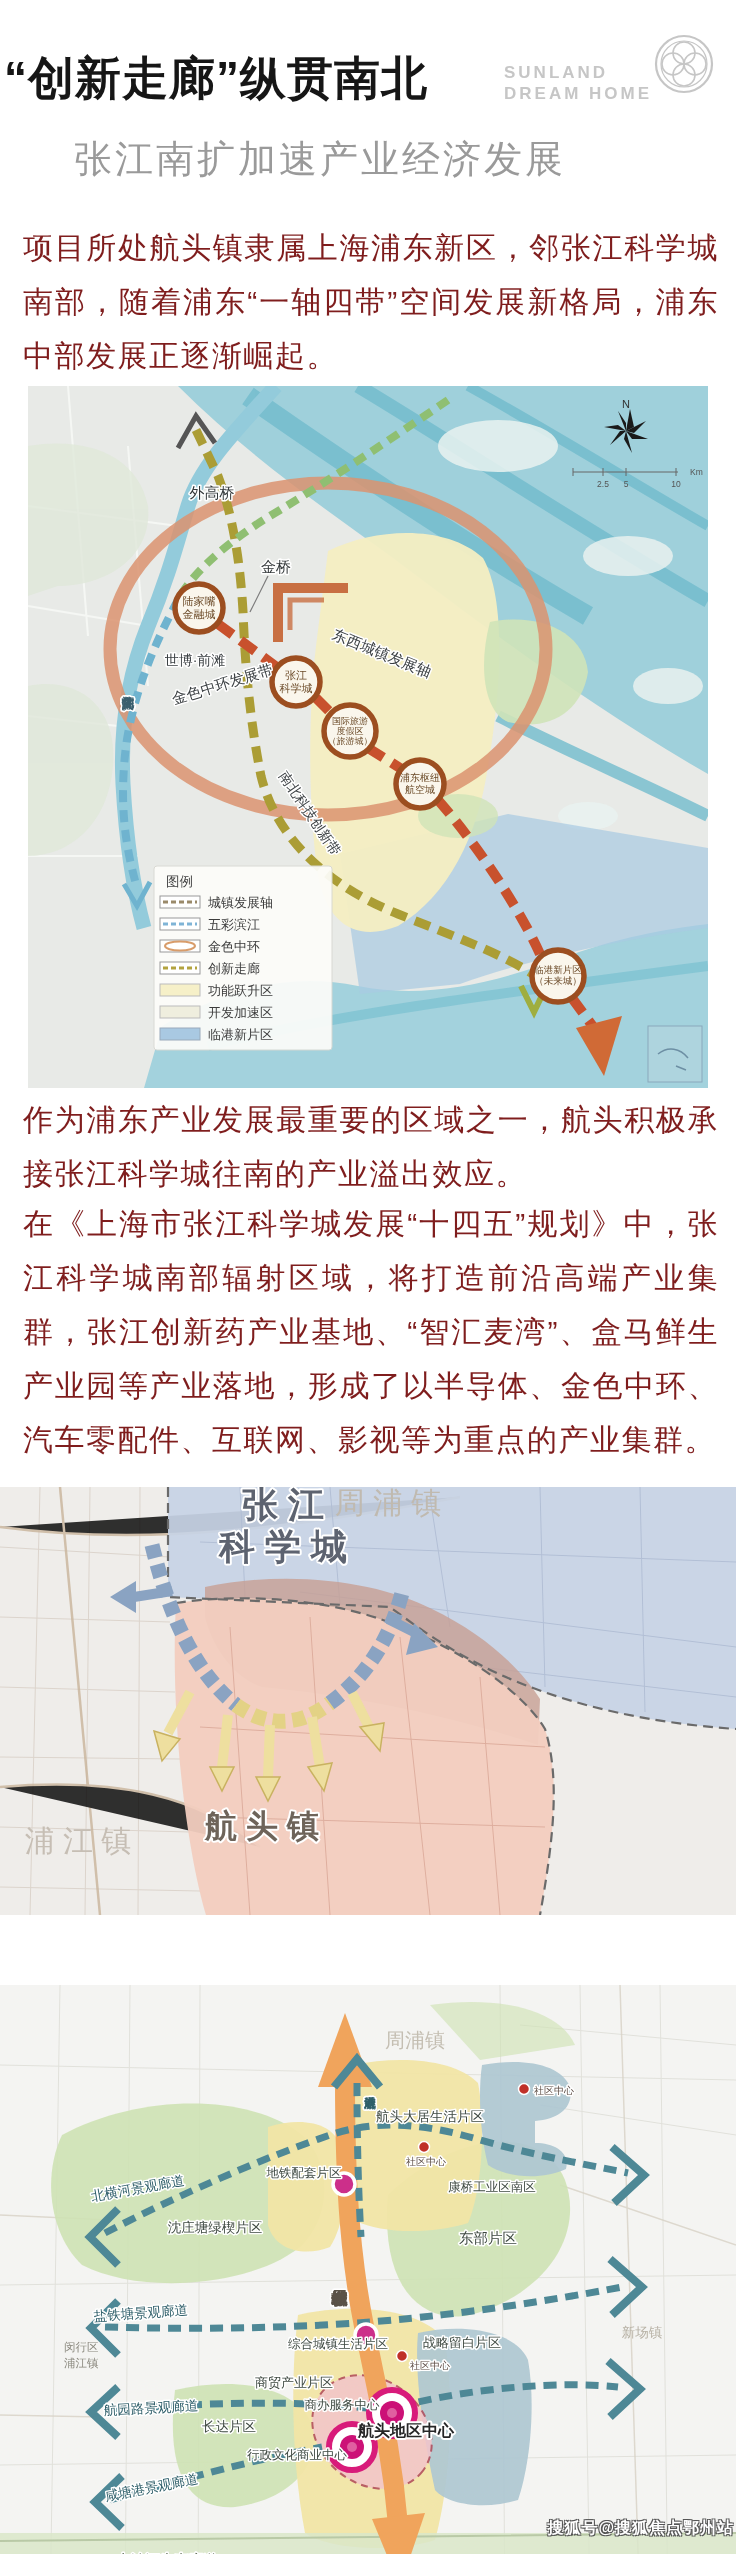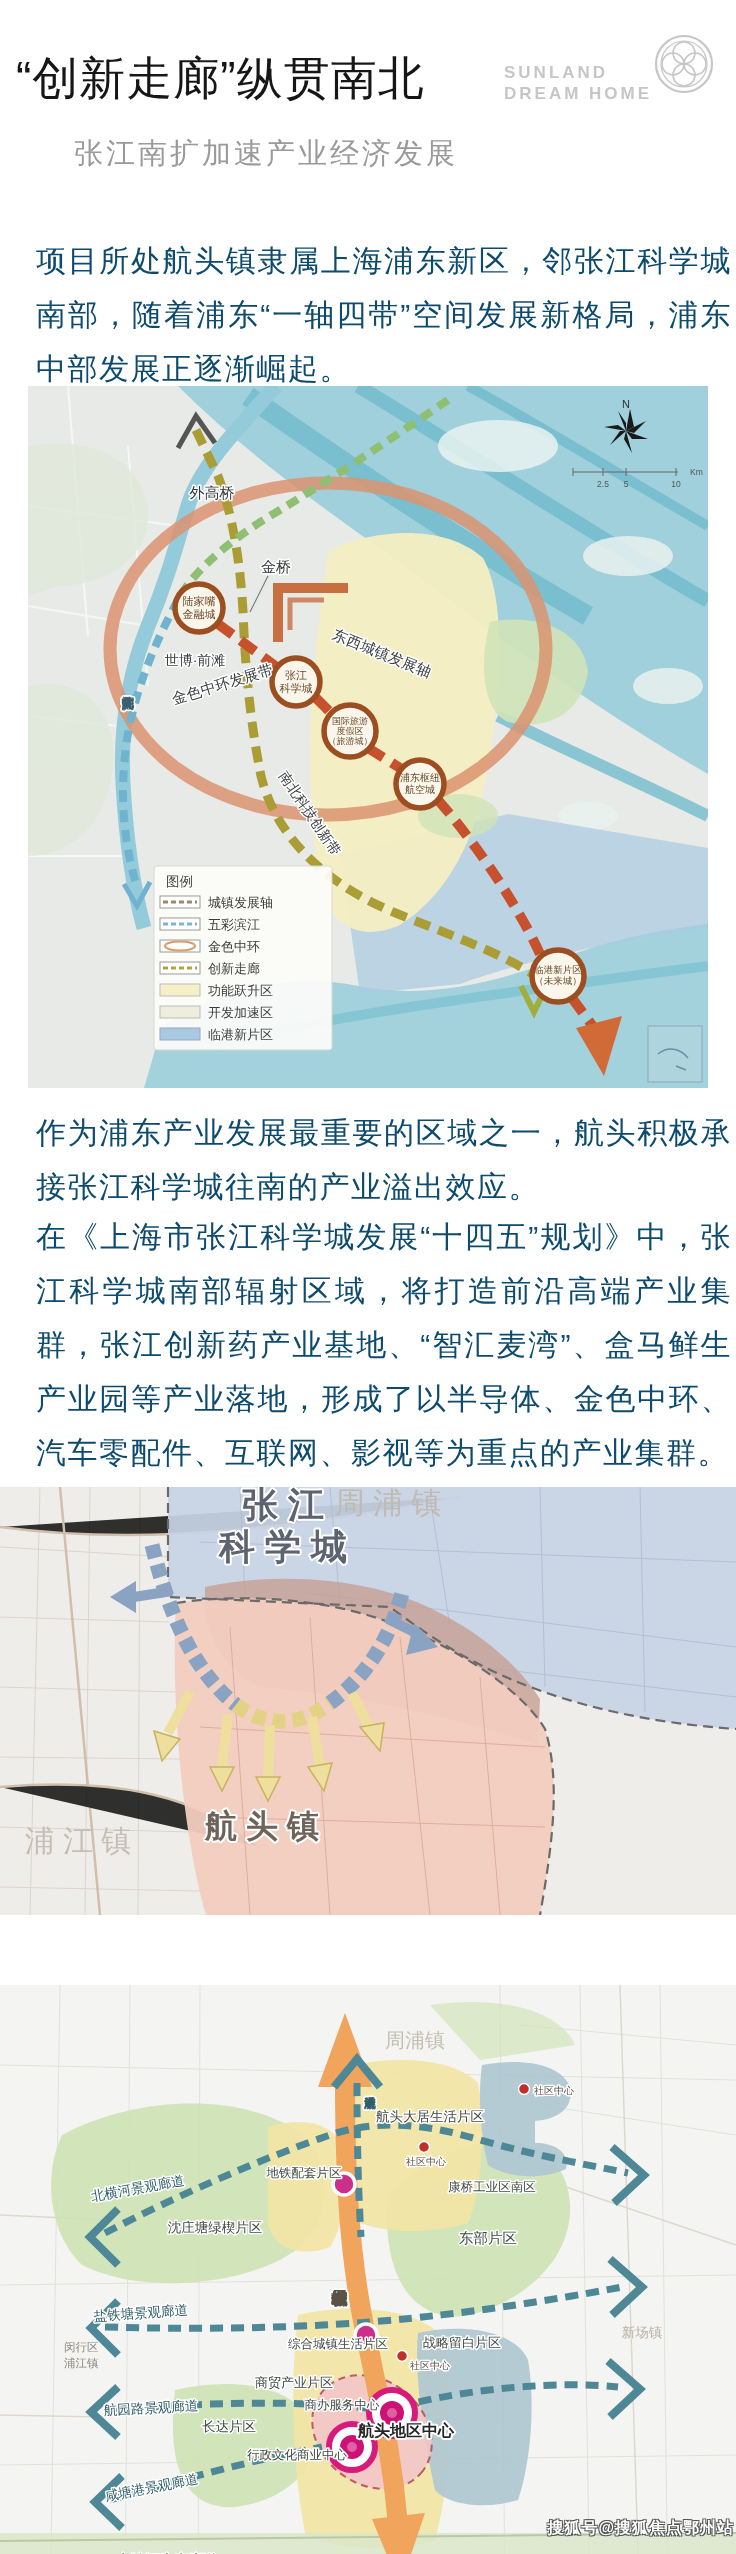--- a/index.html
+++ b/index.html
@@ -1,25 +1,25 @@
 <!DOCTYPE html>
 <html><head>
 <meta charset="utf-8">
 <style>
   html,body{margin:0;padding:0;background:#ffffff;}
   .page{position:relative;width:736px;height:2554px;background:#fff;overflow:hidden;
         font-family:"Liberation Sans",sans-serif;color:#333;}
   .abs{position:absolute;}
-  .title{left:16px;top:48px;font-size:46px;font-weight:normal;color:#161616;letter-spacing:1px;white-space:nowrap;}
-  .subtitle{left:74px;top:134px;font-size:29px;color:#9a9a9a;letter-spacing:3px;white-space:nowrap;}
+  .title{left:4px;top:48px;font-size:46px;font-weight:bold;color:#161616;letter-spacing:1px;white-space:nowrap;}
+  .subtitle{left:74px;top:134px;font-size:38px;color:#9a9a9a;letter-spacing:3px;white-space:nowrap;}
   .logo{right:22px;top:12px;width:210px;height:100px;text-decoration:underline;}
   .logo-text{position:absolute;left:0;bottom:8px;color:#c6c6c6;font-weight:bold;letter-spacing:3px;
              font-size:17px;line-height:21px;white-space:nowrap;}
-  .para{left:20px;width:696px;font-size:30px;line-height:54px;color:#0c4a6e;letter-spacing:1.5px;
-        text-align:justify;margin:16px;}
+  .para{left:20px;width:696px;font-size:30px;line-height:54px;color:#7f1d1d;letter-spacing:1.5px;
+        text-align:justify;margin:3px;}
   .mapframe{background:#e9ebe8;box-shadow:0 0 0 1px #d5d8d4 inset;}
   .watermark{right:2px;top:2518px;font-size:16px;font-weight:bold;color:#fff;letter-spacing:1px;
     text-shadow:-1px -1px 0 #555,1px -1px 0 #555,-1px 1px 0 #555,1px 1px 0 #555;}
   svg text{font-family:"Liberation Sans",sans-serif;}
   .halo{paint-order:stroke;stroke:#ffffff;stroke-width:3px;stroke-linejoin:round;}
   .halo2{paint-order:stroke;stroke:#ffffff;stroke-width:4px;stroke-linejoin:round;}
   .vtext{writing-mode:vertical-rl;text-orientation:upright;}
 </style>
 </head>
 <body>

